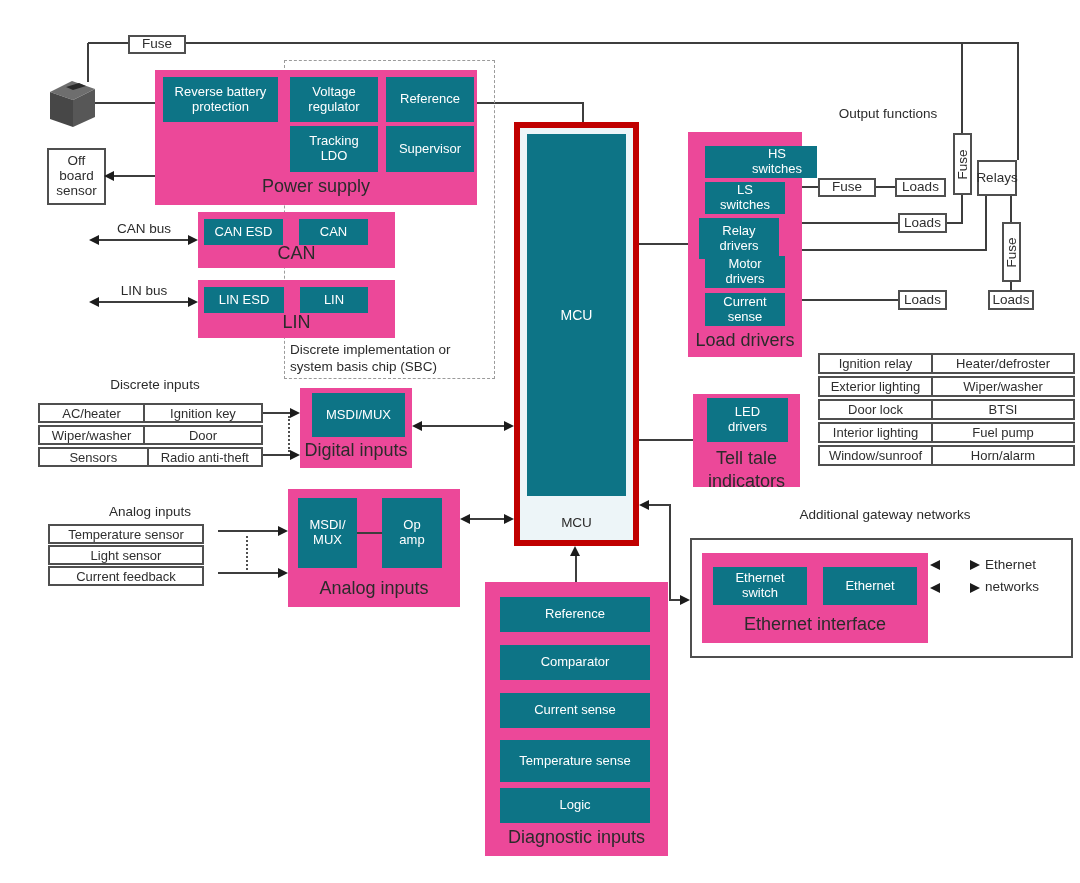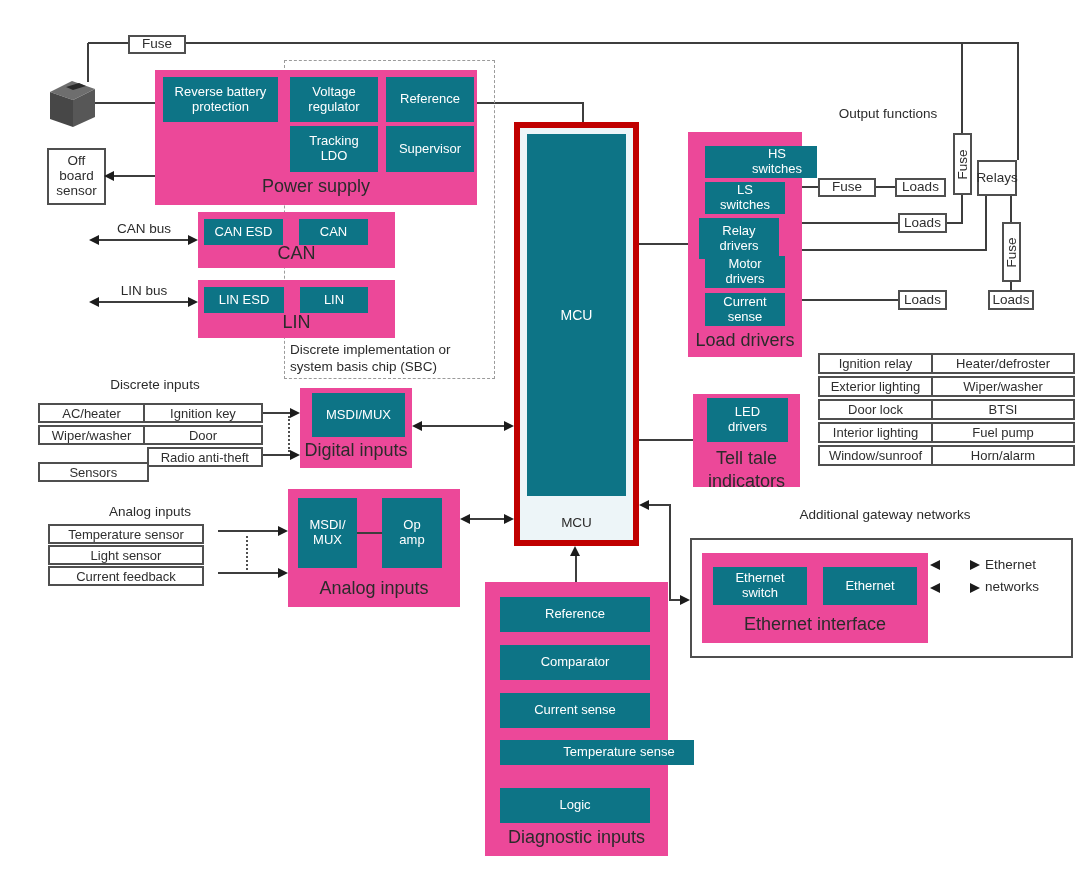--- a/index.html
+++ b/index.html
@@ -173,21 +173,21 @@
   <div class="abs" style="left:38px;top:403px;width:225px;z-index:3;">
     <div class="trow">
       <div class="tcell" style="width:107px;">AC/heater</div>
       <div class="tcell c2" style="width:120px;">Ignition key</div>
     </div>
     <div class="trow">
       <div class="tcell" style="width:107px;">Wiper/washer</div>
       <div class="tcell c2" style="width:120px;">Door</div>
     </div>
     <div class="trow">
-      <div class="tcell" style="width:114px;margin-top:15px;">Sensors</div>
+      <div class="tcell" style="width:114px;">Sensors</div>
       <div class="tcell c2" style="width:120px;">Radio anti-theft</div>
     </div>
   </div>
 
   <div class="cont" style="left:300px;top:388px;width:112px;height:80px;">
     <div class="teal" style="left:12px;top:5px;width:93px;height:44px;">MSDI/MUX</div>
     <div class="clabel" style="bottom:7px;">Digital inputs</div>
   </div>
 
   <div class="lbl" style="left:75px;top:504px;width:150px;">Analog inputs</div>
@@ -203,21 +203,21 @@
     <div class="hline" style="left:69px;top:43px;width:25px;"></div>
     <div class="teal" style="left:94px;top:9px;width:60px;height:70px;">Op
 amp</div>
     <div class="clabel" style="bottom:8px;">Analog inputs</div>
   </div>
 
   <div class="cont" style="left:485px;top:582px;width:183px;height:274px;">
     <div class="teal" style="left:15px;top:15px;width:150px;height:35px;">Reference</div>
     <div class="teal" style="left:15px;top:63px;width:150px;height:35px;">Comparator</div>
     <div class="teal" style="left:15px;top:111px;width:150px;height:35px;">Current sense</div>
-    <div class="teal" style="left:15px;top:158px;width:150px;height:25px;padding-left:44px;">Temperature sense</div>
+    <div class="teal" style="left:15px;top:158px;width:150px;height:42px;">Temperature sense</div>
     <div class="teal" style="left:15px;top:206px;width:150px;height:35px;">Logic</div>
     <div class="clabel" style="bottom:8px;">Diagnostic inputs</div>
   </div>
 
   <div class="cont" style="left:688px;top:132px;width:114px;height:225px;">
     <div class="teal" style="left:17px;top:14px;width:80px;height:32px;padding-left:32px;">HS
 switches</div>
     <div class="teal" style="left:17px;top:50px;width:80px;height:32px;">LS
 switches</div>
     <div class="teal" style="left:11px;top:86px;width:80px;height:41px;">Relay

